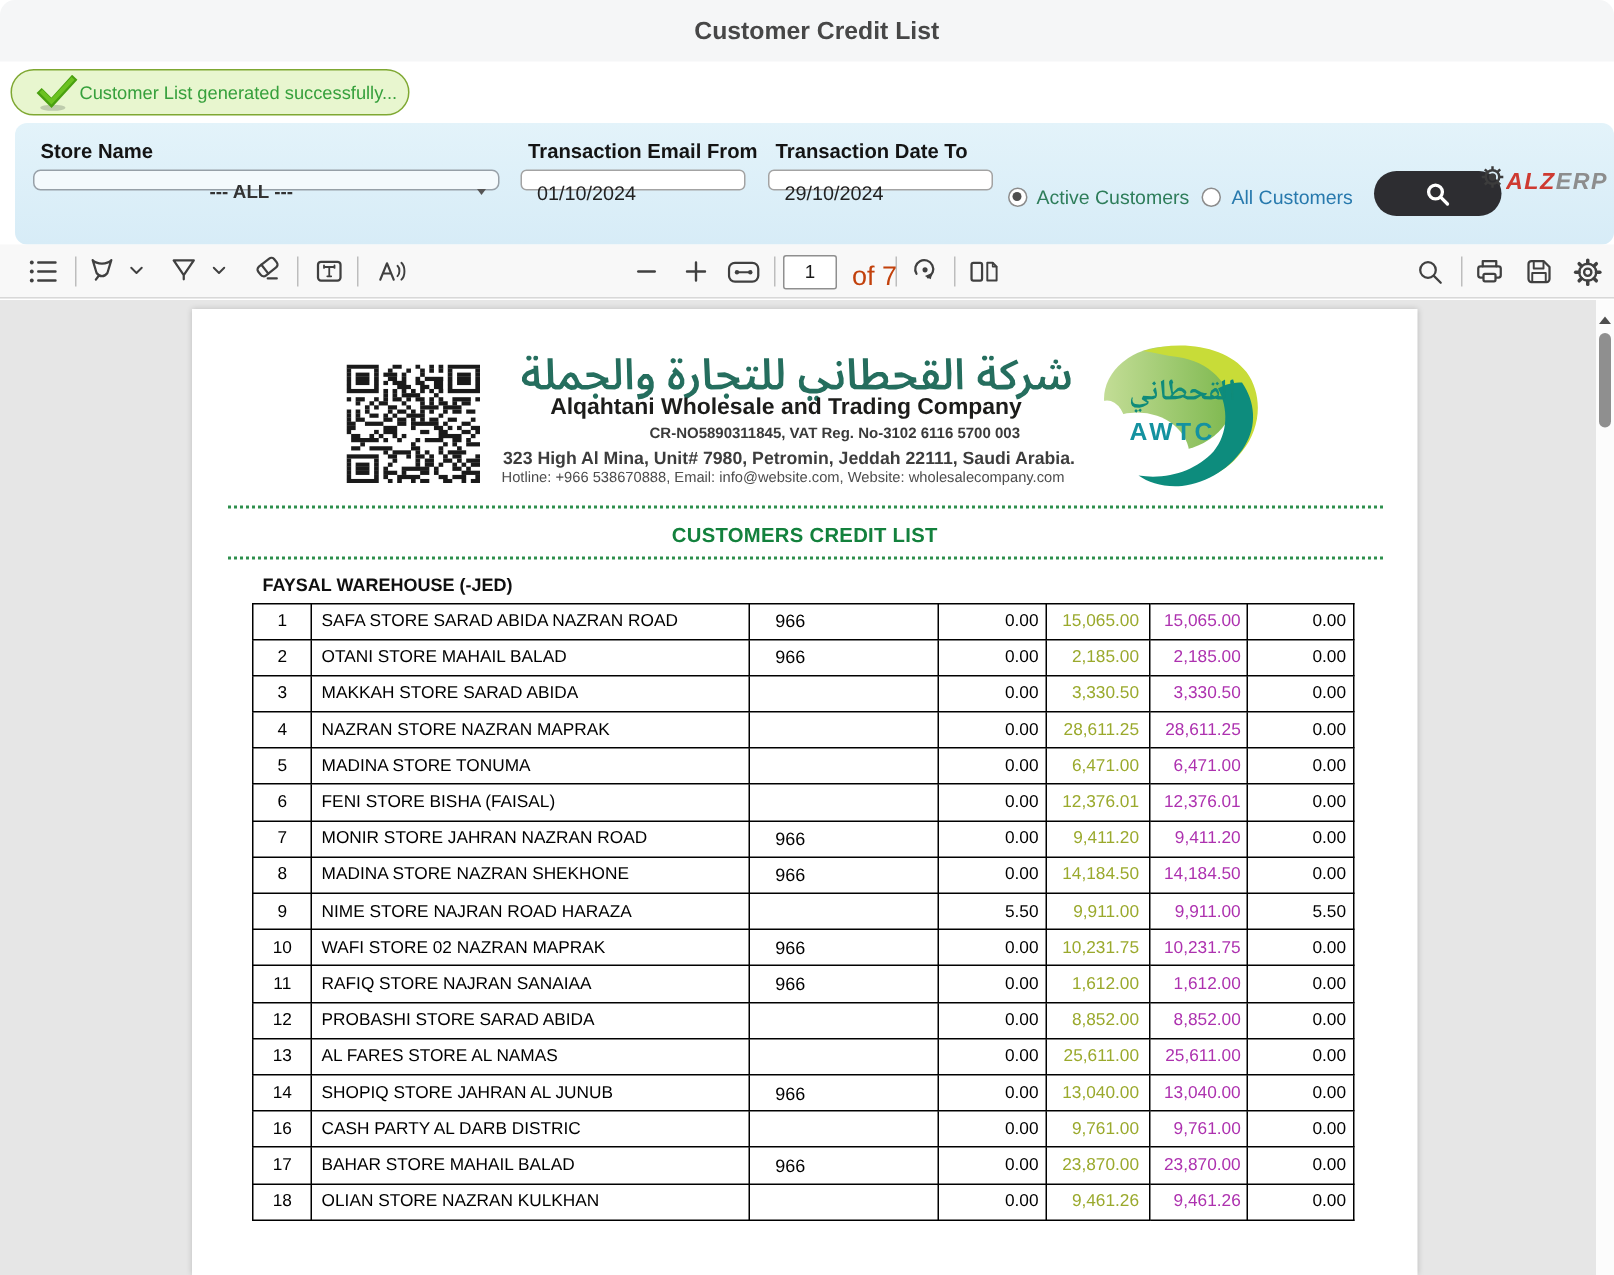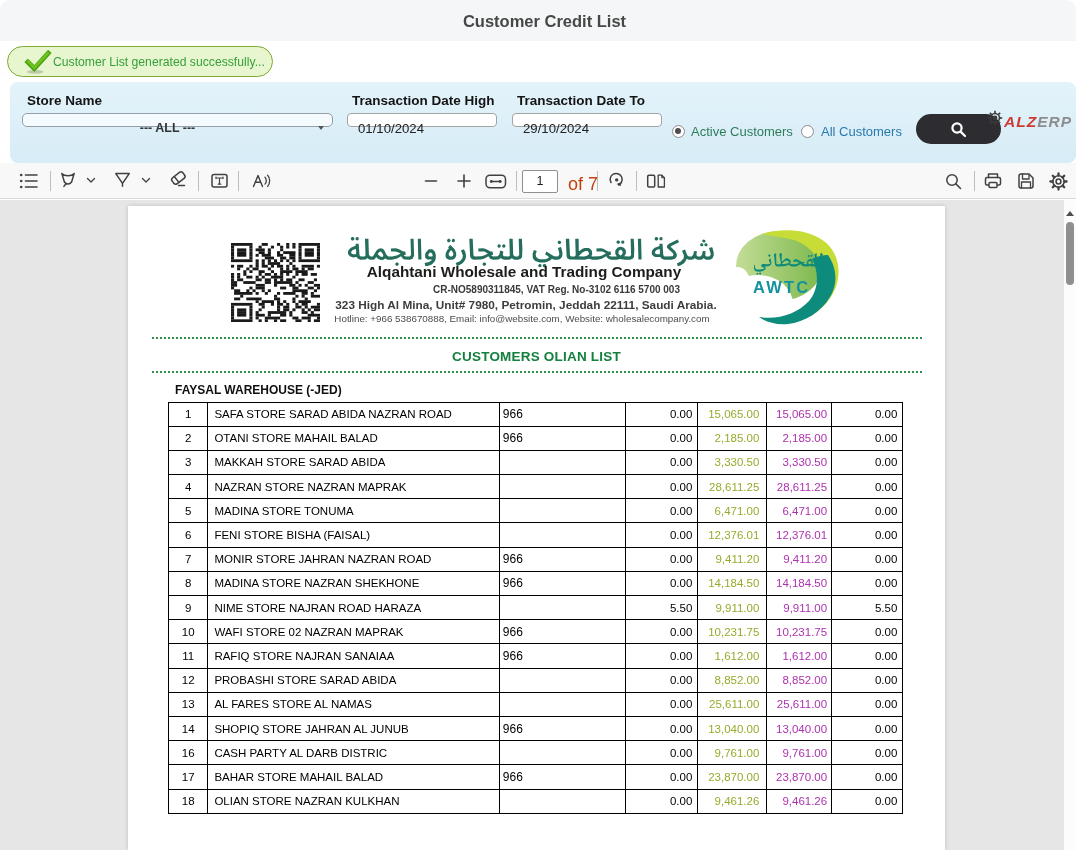--- a/index.html
+++ b/index.html
@@ -27,21 +27,21 @@
 .ph{position:absolute;color:#1d1d1d}
 .dash{position:absolute;left:24px;width:770px;height:2px;background:repeating-linear-gradient(90deg,#2e8f4d 0 1.8px,transparent 1.8px 4px)}
 #rpttitle{position:absolute;left:0;top:143px;width:817px;text-align:center;font-size:13.5px;font-weight:700;color:#13813d;letter-spacing:.2px}
 #wh{position:absolute;left:47px;top:177px;font-size:12px;font-weight:700;color:#101010}
 #tbl{position:absolute;left:40px;top:195.5px;border-collapse:collapse;table-layout:fixed}
 #tbl td,#tbl th{border:1.5px solid #000;font-size:11.5px;overflow:hidden;white-space:nowrap;padding:0}
 #tbl th{height:18.8px;font-size:11px}
 #tbl td{height:24.2px}
 #tbl .c{text-align:center}
 #tbl .n{text-align:left;padding-left:6px}
-#tbl .m{text-align:left;padding-left:3px;font-size:12px}
+#tbl .m{text-align:left;padding-left:17px;font-size:12px}
 #tbl .r{text-align:right;padding-right:5px}
 #tbl td.dr{padding-right:7px}
 #tbl td.cr{padding-right:4px}
 #tbl .hl{text-align:left;padding-left:6px}
 #tbl .dr{color:#9aa92c}
 #tbl .cr{color:#ad31af}
 </style></head><body>
 <div id="app">
 <div id="topbar">
       <div id="title">Customer Credit List</div>
@@ -51,21 +51,21 @@
 <ellipse cx="13" cy="23.5" rx="9" ry="2.2" fill="#9aa98f" opacity=".55"></ellipse>
 <path d="M5 13 L12 20 L27 3.5" stroke="#49a010" stroke-width="5.2" fill="none" stroke-linecap="square"></path>
 <path d="M5.5 12.5 L12 19 L26.5 3.5" stroke="#6cc221" stroke-width="3" fill="none" stroke-linecap="square"></path>
 </svg>
       <div id="pilltext">Customer List generated successfully...</div>
     </div>
 <div id="filter">
   <div class="lbl" style="left:17px">Store Name</div>
   <div class="inp" style="left:12px;width:311px;text-align:center;padding-right:20px;background:#f4fafd;border-color:#97a0a8;border-radius:5px;font-weight:600;font-size:12.5px;color:#333">--- ALL ---</div>
   <div style="position:absolute;left:308px;top:44px;width:0;height:0;border-left:3.5px solid transparent;border-right:3.5px solid transparent;border-top:4.5px solid #555"></div>
-  <div class="lbl" style="left:342px">Transaction Date High</div>
+  <div class="lbl" style="left:342px">Transaction Email From</div>
   <div class="inp" style="left:337px;width:150px;padding-left:10px">01/10/2024</div>
   <div class="lbl" style="left:507px">Transaction Date To</div>
   <div class="inp" style="left:502px;width:150px;padding-left:10px">29/10/2024</div>
   <div class="rad" style="left:662px;top:43px">
         <div style="position:absolute;left:1.6px;top:1.6px;width:6.8px;height:6.8px;border-radius:50%;background:#4e4e4e"></div>
       </div>
   <div class="radlbl" style="left:681px;top:41.5px;color:#2e7d5a">Active Customers</div>
   <div class="rad" style="left:791px;top:43px"></div>
   <div class="radlbl" style="left:811px;top:41.5px;color:#2779ad">All Customers</div>
   <div id="srchbtn">
@@ -429,21 +429,21 @@
 <ellipse cx="26" cy="77" rx="35" ry="29" fill="#ffffff"></ellipse>
 <ellipse cx="6" cy="60" rx="13" ry="20" fill="#ffffff"></ellipse>
 <path d="M30 7 C56 -1 86 4 99 21 C110 36 109 58 96 74 C90 82 82 88 74 91 C86 78 92 63 90 47 C88 28 74 14 53 11 C45 10 37 8 30 7 Z" fill="#c8dc38"></path>
 <path d="M96 28 C105 41 106 57 98 70 C89 85 73 95 56 97 C44 98 34 95 27 90 C46 93 65 87 77 74 C87 62 87 45 80 32 C85 29 91 28 96 28 Z" fill="#0d8c7d"></path>
 <g fill="#0f8b7a" fill-rule="evenodd" transform="translate(22,26)">
             <path d="M7.2 20.4 6.1 19.3 4.6 20.8 3.3 19.7 2.2 21.0 3.5 22.1 4.8 20.6 6.3 21.7ZM16.6 5.3 15.6 5.9 14.7 7.2 16.2 10.3 16.0 10.7 13.8 11.2 8.1 10.9 7.2 12.7 7.4 13.4 10.7 15.5 10.1 15.8 5.9 16.6 2.8 16.4 1.8 15.8 1.1 14.7 0.9 13.1 1.3 12.1 0.6 11.8 0.0 13.6 0.0 15.8 0.7 17.5 2.4 18.6 5.7 18.8 8.1 18.2 10.7 16.9 11.6 16.0 11.8 14.7 10.5 13.8 10.5 13.4 14.7 13.2 16.7 12.1 17.3 10.7 17.3 9.0ZM54.6 1.8 53.5 3.1 54.8 4.2 55.9 2.9ZM57.4 1.5 56.3 2.9 57.6 3.9 58.7 2.6ZM15.5 1.1 14.0 2.6 15.3 3.9 15.6 3.9 16.7 2.6ZM68.1 0.0 67.3 0.0 66.1 0.9 67.0 13.4 68.1 13.2 68.1 2.9 68.8 2.4ZM19.9 1.3 21.0 11.6 21.9 12.9 23.2 13.4 29.6 13.2 33.1 12.5 34.6 11.8 37.5 13.4 41.6 13.4 43.1 13.1 46.9 10.9 47.5 12.3 48.9 13.2 53.5 13.4 56.3 12.9 58.1 13.4 61.1 13.4 62.4 12.7 62.9 11.4 62.7 0.0 60.5 1.3 62.0 9.6 62.0 10.7 60.5 11.2 58.3 11.0 58.7 10.3 58.7 8.6 58.0 6.8 56.9 5.7 55.8 5.7 53.5 7.4 52.8 9.2 52.8 11.2 49.1 11.0 49.1 10.7 50.0 10.5 50.6 9.0 48.8 9.0 46.9 8.5 42.9 6.3 41.2 6.3 40.1 6.8 39.4 8.1 39.7 9.2 41.6 8.5 42.7 8.5 45.3 10.1 41.8 11.2 37.7 11.2 36.6 10.9 36.2 10.5 37.0 8.5 36.4 7.4 35.3 6.3 33.5 5.3 32.2 5.3 30.9 5.9 28.2 8.5 27.8 7.9 27.6 2.8 28.2 2.2 27.4 0.0 26.3 0.2 25.4 1.3 25.4 2.6 27.0 9.9 26.1 11.2 23.6 11.2 22.4 10.7 22.1 0.0ZM56.3 7.9 57.2 8.8 57.8 10.1 56.9 10.9 55.6 11.2 53.7 9.9 55.2 8.3ZM35.7 9.6 34.8 10.1 31.1 11.0 27.8 10.9 29.4 9.0 31.8 7.5 33.9 7.9Z"></path>
           </g>
 <text x="21" y="66" font-family="Liberation Sans,sans-serif" font-size="16.5" font-weight="700" letter-spacing="2.2" fill="#1492a0">AWTC</text>
 </svg>
     <div class="dash" style="top:131px"></div>
-    <div id="rpttitle">CUSTOMERS OLIAN LIST</div>
+    <div id="rpttitle">CUSTOMERS CREDIT LIST</div>
     <div class="dash" style="top:165px"></div>
     <div id="wh">FAYSAL WAREHOUSE (-JED)</div>
     <table id="tbl">
       <colgroup>
             <col style="width:39.4px">
             <col style="width:291.4px">
             <col style="width:126.4px">
             <col style="width:72.2px">
             <col style="width:69px">
             <col style="width:64.8px">

